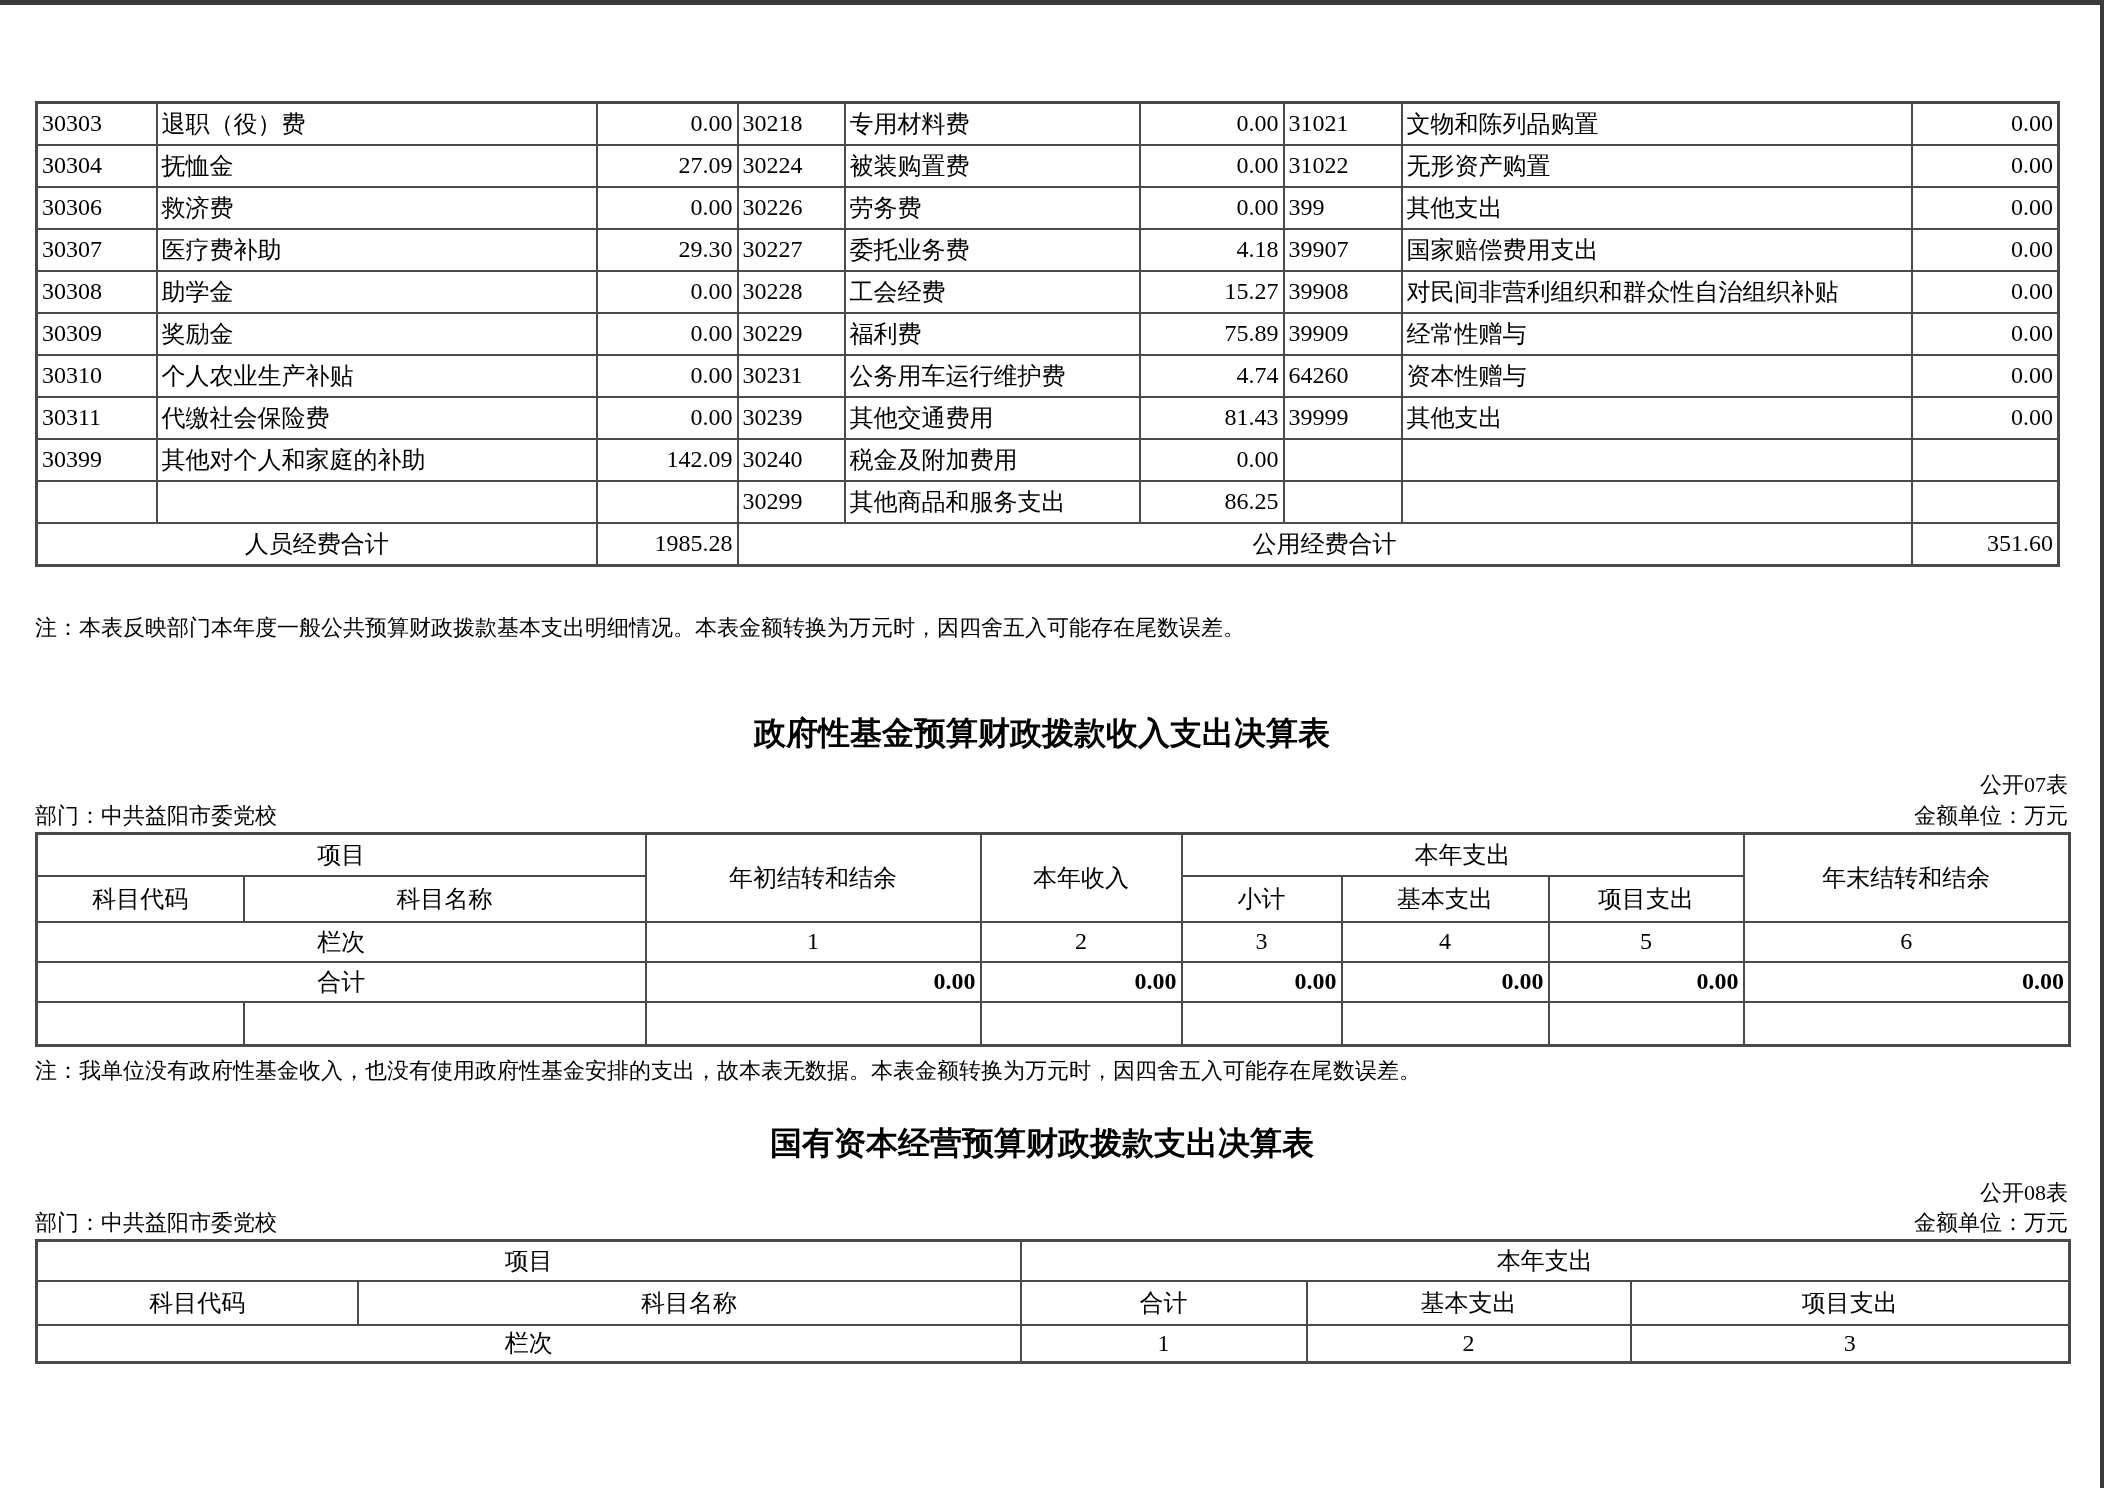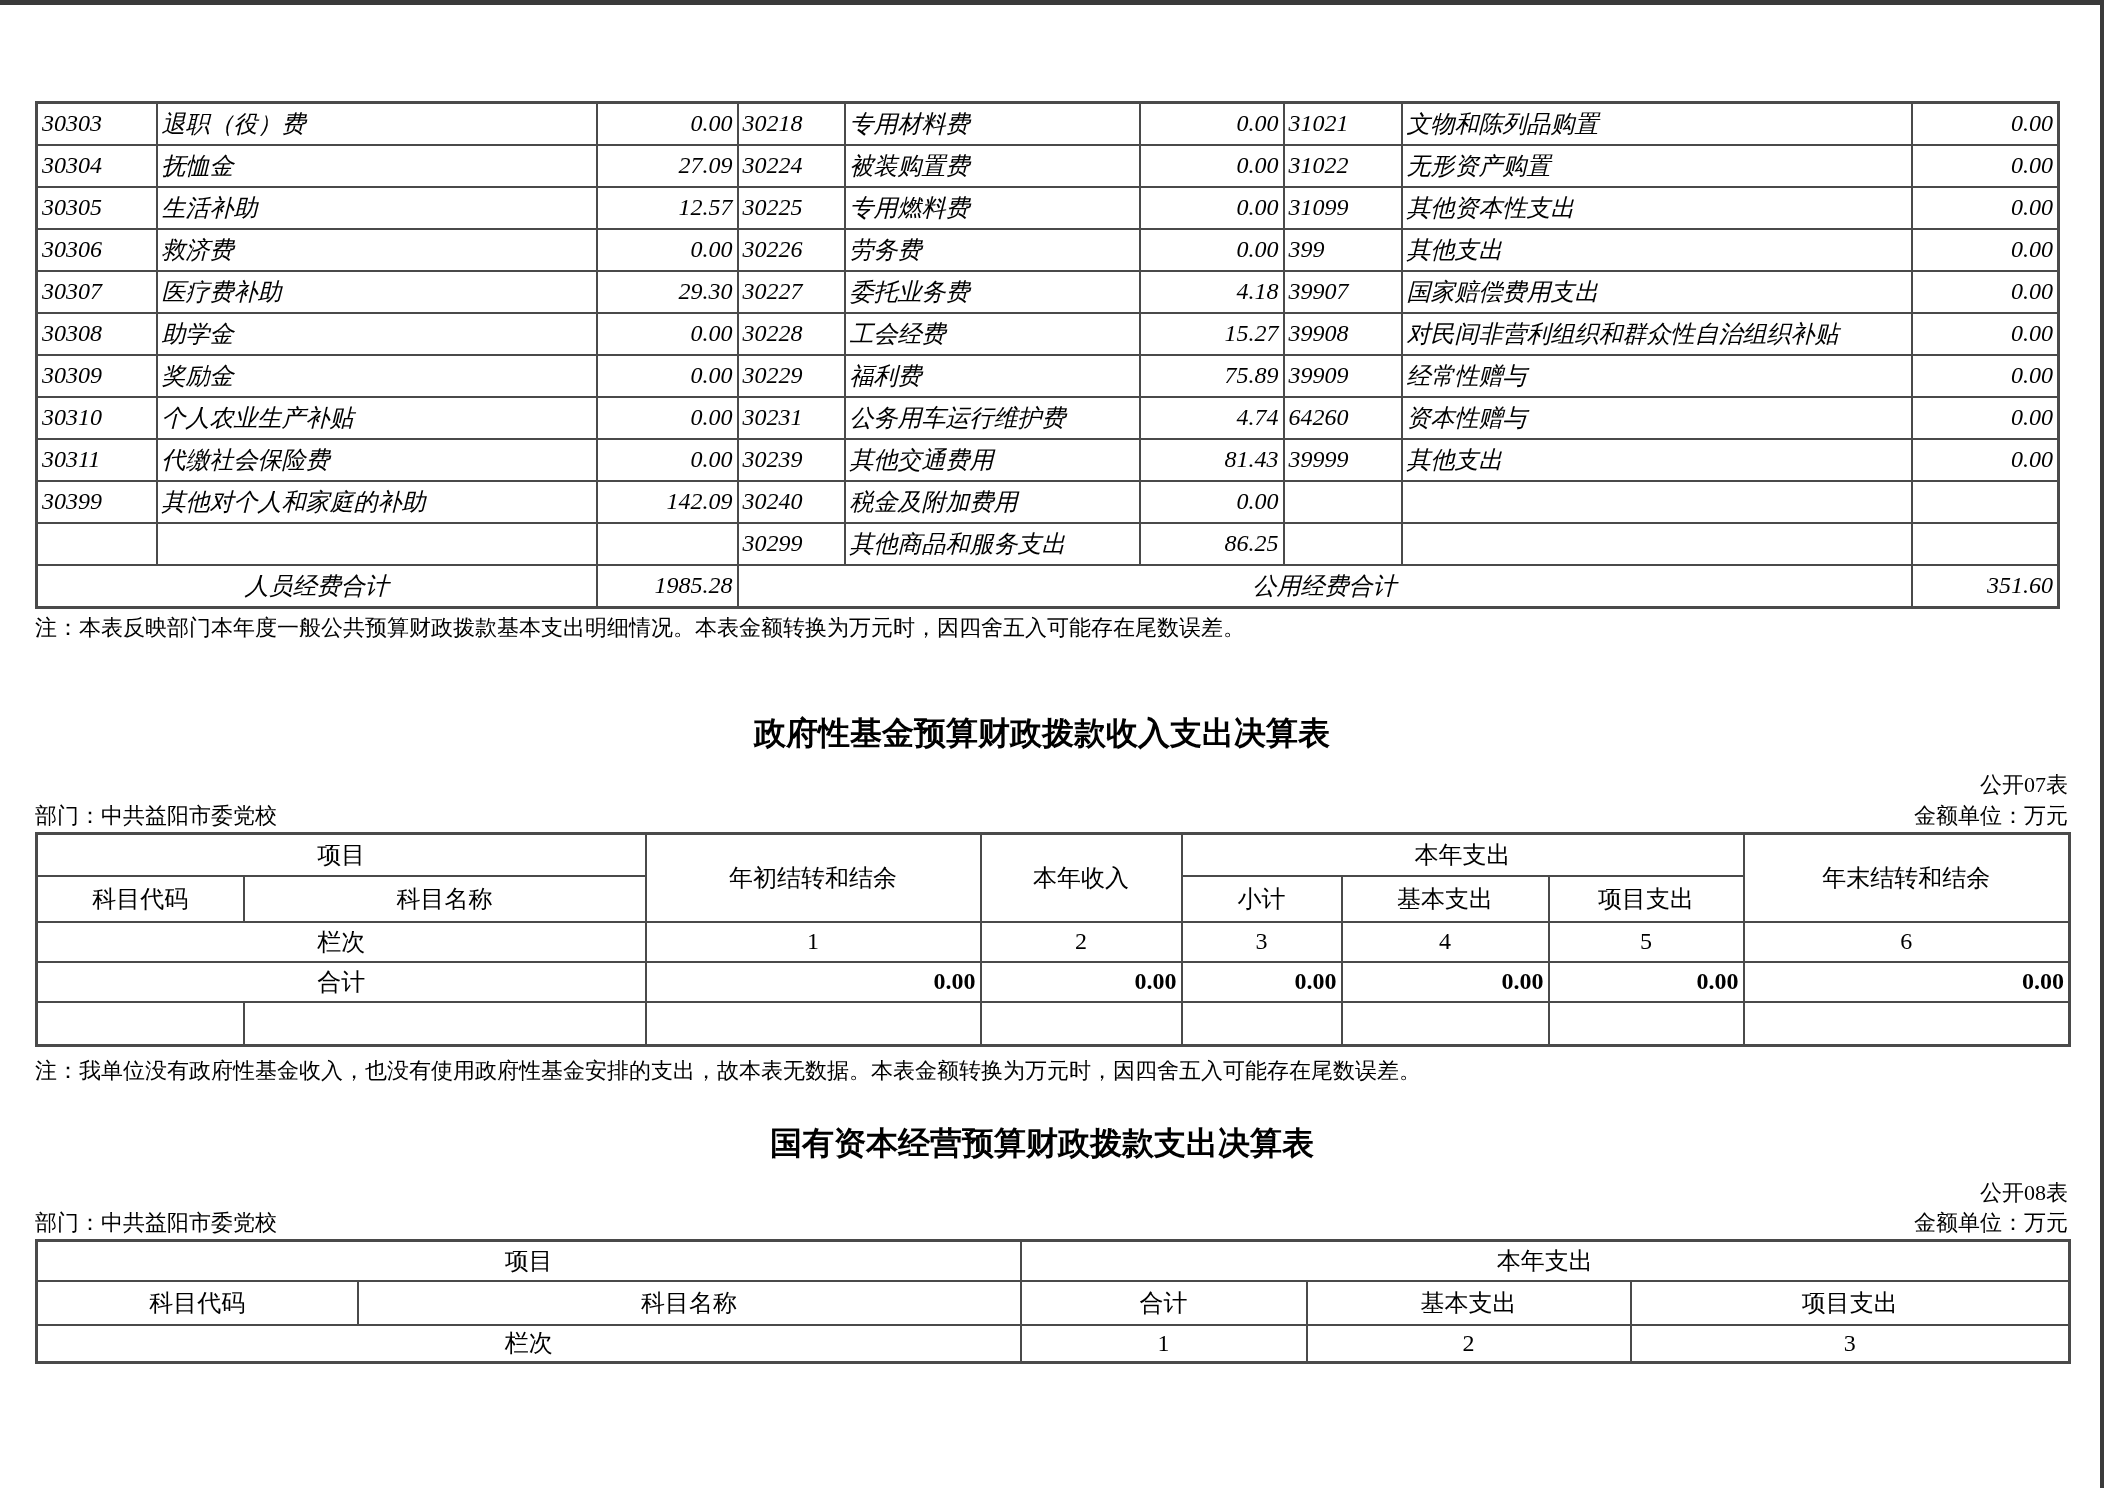--- a/index.html
+++ b/index.html
@@ -15,21 +15,21 @@
   td {
     border:2px solid #4a4a4a; padding:0 4px; overflow:hidden; white-space:nowrap;
     font-size:24px; vertical-align:middle; font-weight:normal;
   }
   .num  { text-align:right; }
   .c    { text-align:center;border-radius:17px; }
   .bold { font-weight:bold; }
 
   
   .t1 { left:35px; top:101px; width:2022px; border:3px solid #4a4a4a; }
-  .t1 tr { height:42px;font-style:italic; }
+  .t1 tr { height:42px; }
   .t1 tr.totals { height:43px; }
 
   
   .t7 { left:35px; top:832px; width:2033px; border:3px solid #4a4a4a; }
   .t7 tr.h1 { height:42px; }
   .t7 tr.h2 { height:46px; }
   .t7 tr.idx { height:40px; }
   .t7 tr.sum { height:40px; }
   .t7 tr.blank { height:44px; }
 
@@ -95,31 +95,20 @@
         </tr>
         <tr>
           <td class="">30304</td>
           <td class="">抚恤金</td>
           <td class="num">27.09</td>
           <td class="">30224</td>
           <td class="">被装购置费</td>
           <td class="num">0.00</td>
           <td class="">31022</td>
           <td class="">无形资产购置</td>
-          <td class="num">0.00</td>
-        </tr>
-        <tr>
-          <td class="">30305</td>
-          <td class="">生活补助</td>
-          <td class="num">12.57</td>
-          <td class="">30225</td>
-          <td class="">专用燃料费</td>
-          <td class="num">0.00</td>
-          <td class="">31099</td>
-          <td class="">其他资本性支出</td>
           <td class="num">0.00</td>
         </tr>
         <tr>
           <td class="">30306</td>
           <td class="">救济费</td>
           <td class="num">0.00</td>
           <td class="">30226</td>
           <td class="">劳务费</td>
           <td class="num">0.00</td>
           <td class="">399</td>

